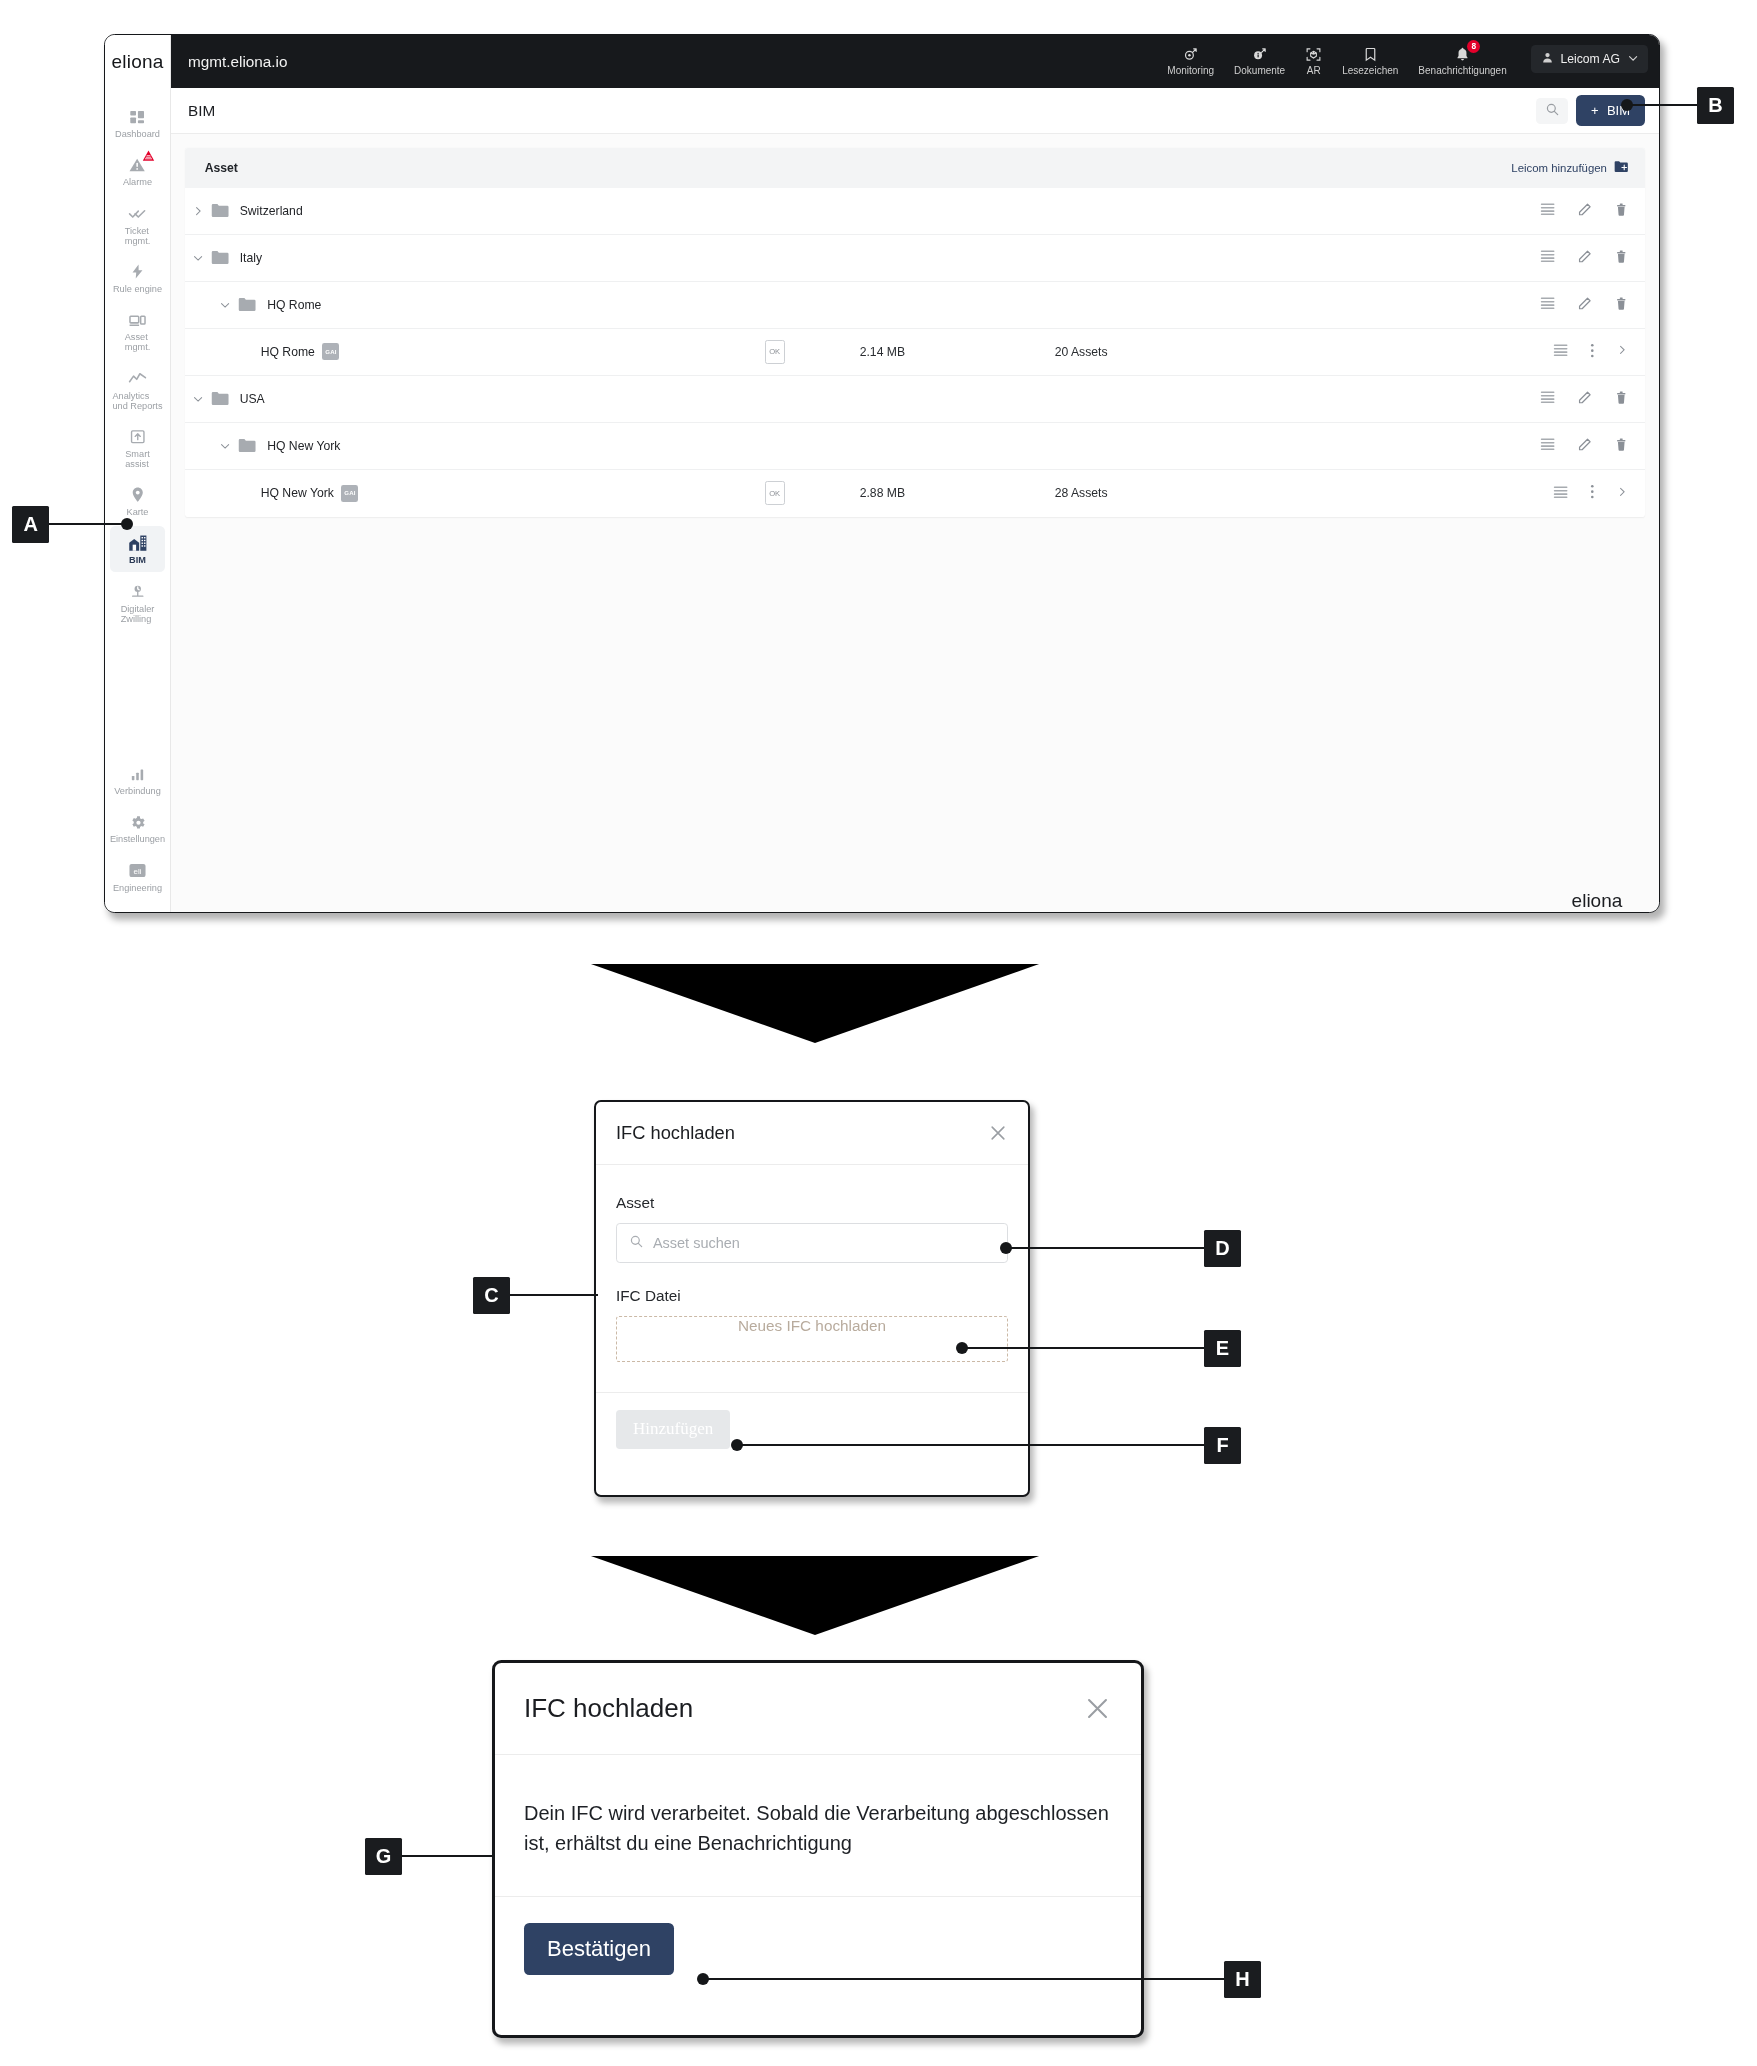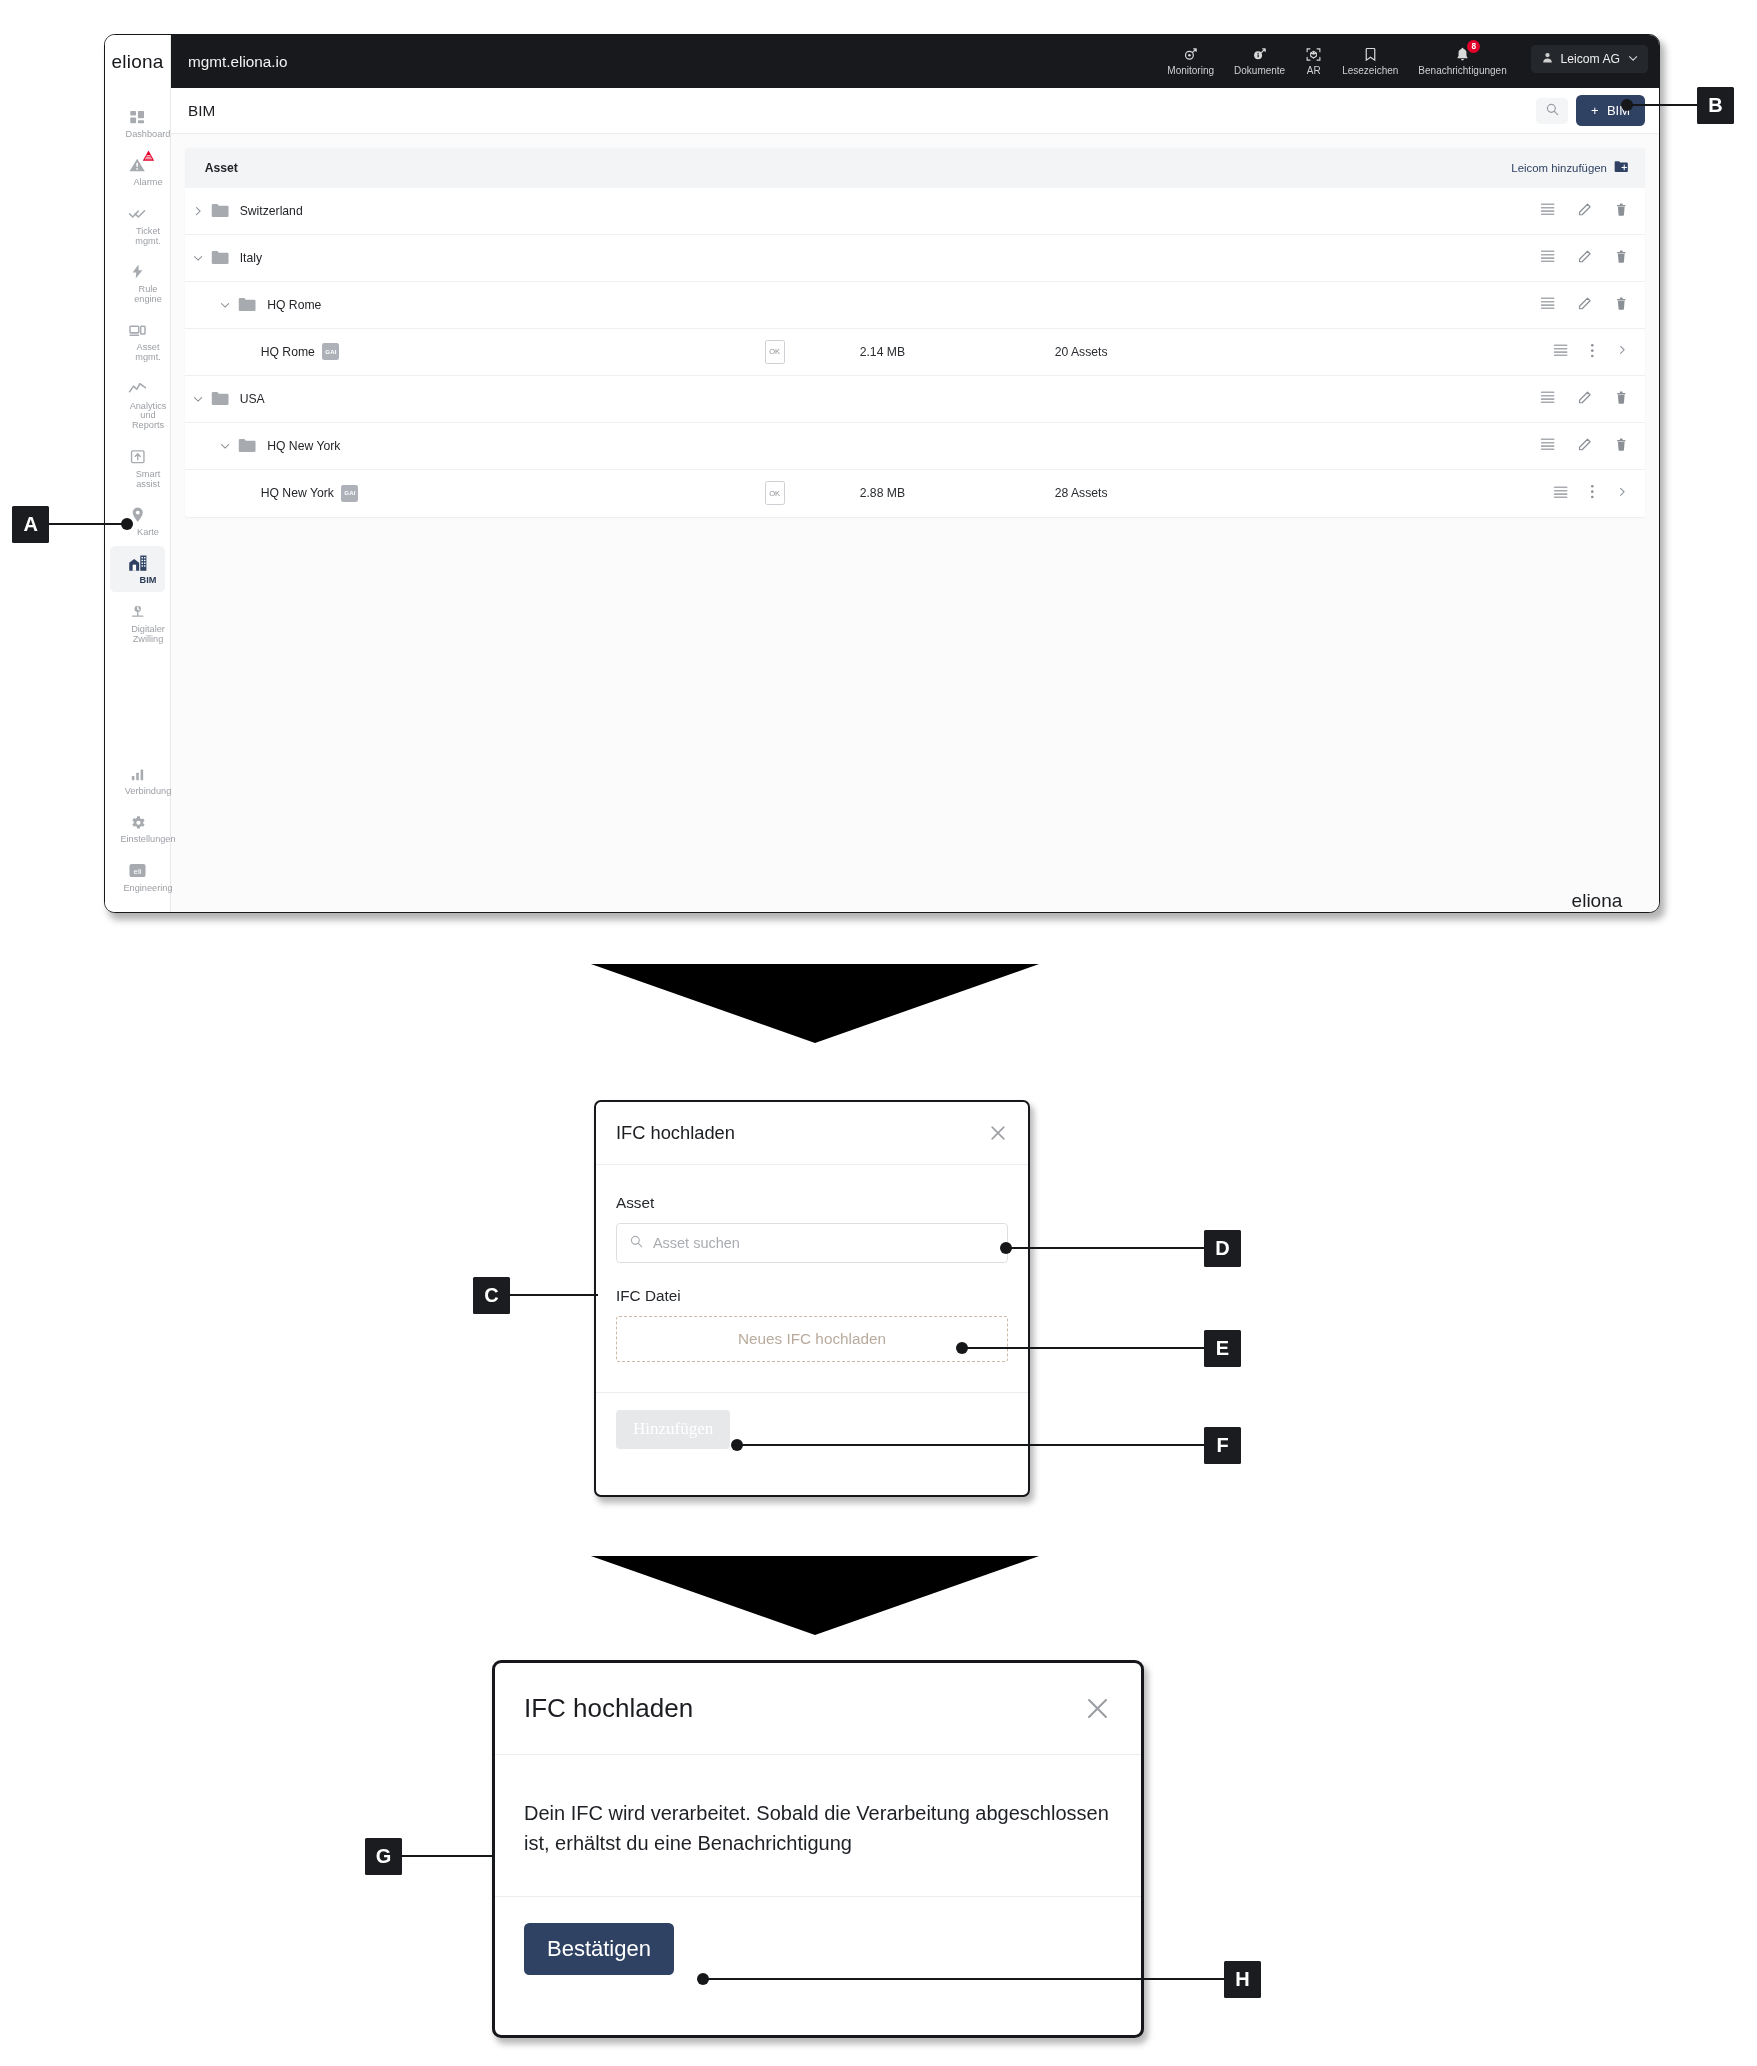--- a/index.html
+++ b/index.html
@@ -65,23 +65,22 @@
     display: flex; flex-direction: column; align-items: center;
     padding-top: 12.2px; position: relative;
   }
   .nav-item {
     width: 55px; padding: 6.9px 1.5px 6.1px; margin-bottom: 2.3px;
     display: flex; flex-direction: column; align-items: center; gap: 3.1px;
     border-radius: 5.3px;
   }
   .nav-item .ic { height: 20px; display:flex; align-items:center; justify-content:center; position: relative; }
   .nav-item .lbl {
-    font-size: 9.2px; color: #9b9fa4; line-height: 1.08; text-align: center;
+    font-size: 9.2px; color: #9b9fa4; line-height: 1.08; text-align: left;
     white-space: pre-line;
-    padding-left: 21px;
   }
   .nav-item.active { background: #f1f3f5; }
   .nav-item.active .lbl { color: #2b3a55; font-weight: 600; }
   .nav-spacer { flex: 1; }
   .alarm-wrap { position: relative; }
   .alarm-badge { position: absolute; right: -8.4px; top: -5.3px; }
 
   
   .content { flex: 1; display: flex; flex-direction: column; min-width: 0; background: #fbfbfb; }
   .content-head {
@@ -164,21 +163,21 @@
   .dlg-x { margin-left: auto; color: #9a9ea3; line-height: 0; }
   .dlg-body { padding: 0 20px; }
   .fld-label { color: #25282c; }
   .inp {
     border: 0.8px solid #dcdee1; border-radius: 3.8px; background: #fff;
     display: flex; align-items: center; gap: 9.2px;
   }
   .inp .ph { color: #a9adb2; }
   .dropzone {
     border: 0.8px dashed #cbb9a6; border-radius: 3.1px;
-    display: flex; align-items: center; justify-content: center;
+    display: flex; justify-content: center;
     color: #b8ab9d;
   }
   .dlg-foot { border-top: 0.8px solid #ececec; padding: 0 20px; }
   .btn-disabled { background: #e6e8ea; color: #ffffff; border-radius: 3.8px; }
   .btn-confirm { background: #2f4264; color: #ffffff; border-radius: 5.3px; }
 
   
   #dialog-upload { left: 594px; top: 1100px; width: 436px; height: 397px; }
   #dialog-upload .dlg-head { height: 63px; }
   #dialog-upload .dlg-title { font-size: 18.3px; }

